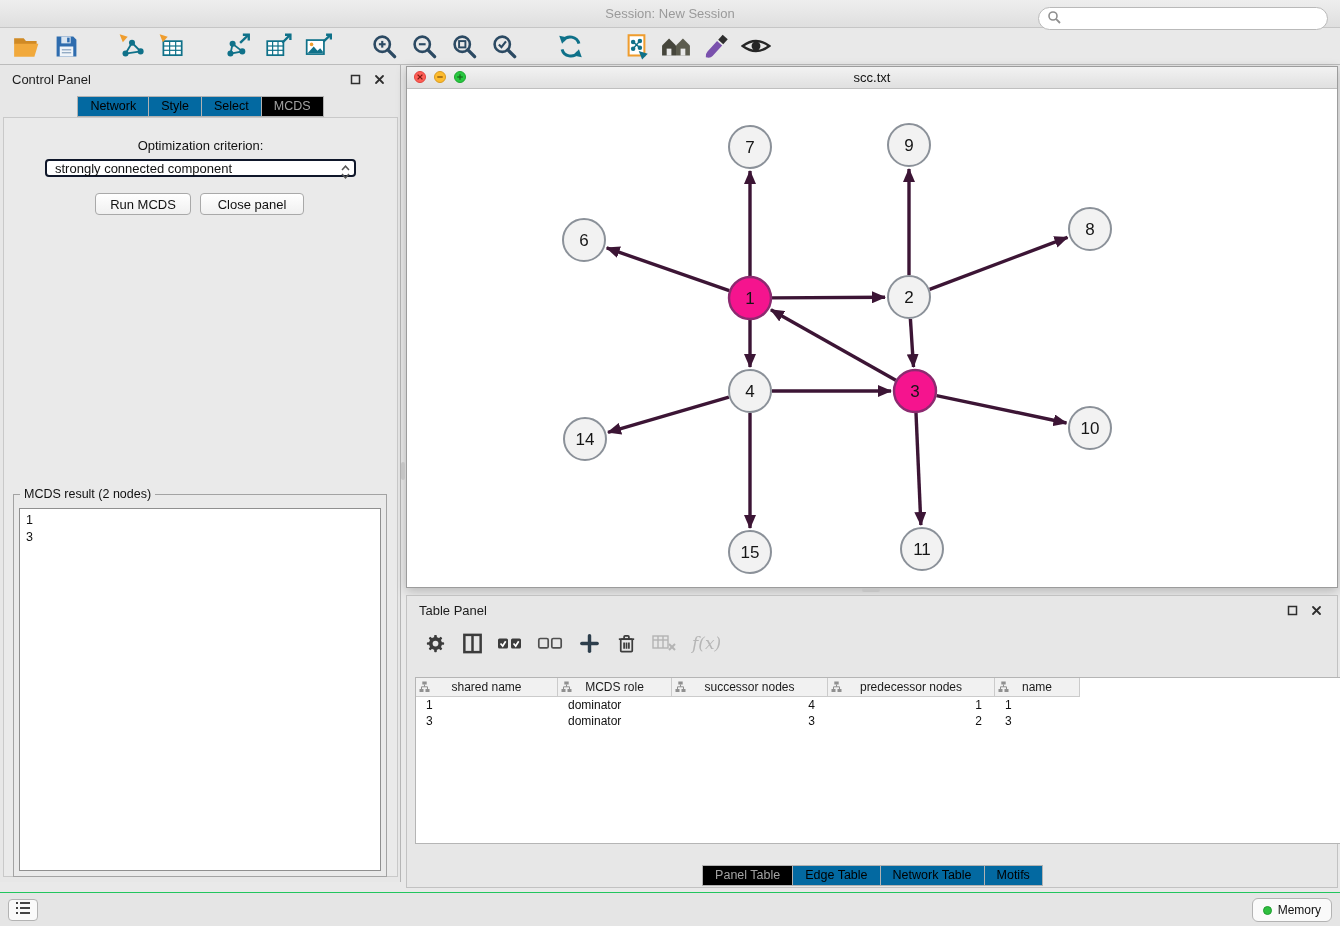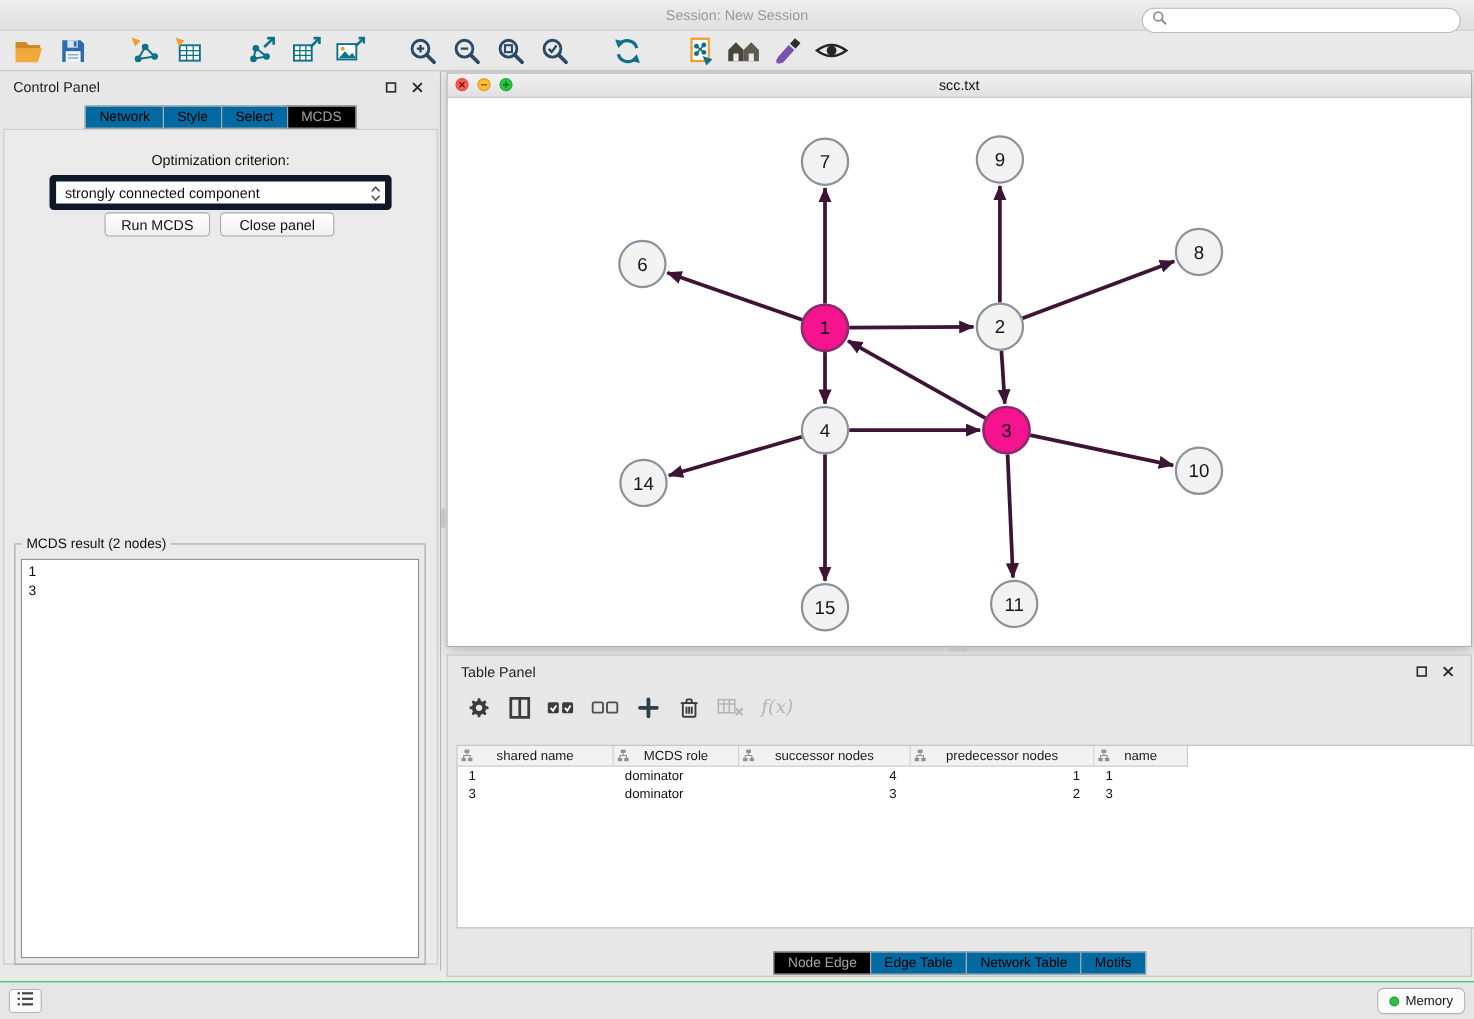--- a/index.html
+++ b/index.html
@@ -17,21 +17,21 @@
   
   .control-panel{position:absolute;left:0;top:65px;width:401px;height:817px;background:#e7e7e7;border-right:1px solid #b5b5b5;}
   .panel-titlebar{position:absolute;left:0;top:0;width:100%;height:28px;display:flex;align-items:center;padding:0 12px;font-size:13px;color:#1c1c1c;}
   .hdr-spacer{flex:1;}
   .win-icon{width:18px;height:18px;display:flex;align-items:center;justify-content:center;margin-left:6px;}
   .cp-tabs{position:absolute;left:0;top:31px;width:100%;display:flex;justify-content:center;z-index:2;}
   .ui-tab{height:21px;line-height:19px;padding:0 12px;font-size:12.5px;background:#0369a1;border:1px solid #b2b2b2;margin-right:-1px;color:#000;}
   .ui-tab.active{background:#000000;color:#a3a3a3;}
   .cp-content{position:absolute;left:3px;top:52px;width:395px;height:760px;background:#eaeaea;border:1px solid #c9c9c9;}
   .opt-label{position:absolute;left:0;top:20px;width:100%;text-align:center;font-size:13px;color:#111;}
-  .criterion-select{position:absolute;left:41px;top:41px;width:311px;height:32px;background:#fff;border:6px solid #0f172a;border-radius:4px;display:flex;align-items:center;padding-left:8px;font-size:13px;color:#111;}
+  .criterion-select{position:absolute;left:41px;top:41px;width:311px;height:18px;background:#fff;border:2px solid #0f172a;border-radius:4px;display:flex;align-items:center;padding-left:8px;font-size:13px;color:#111;}
   .select-stepper{position:absolute;right:4px;top:4px;}
   .cp-btn{position:absolute;top:75px;height:22px;background:linear-gradient(#ffffff,#f0f0f0);border:1px solid #a9a9a9;border-radius:4px;font-size:13px;color:#111;display:flex;align-items:center;justify-content:center;}
   .cp-btn.run{left:91px;width:96px;}
   .cp-btn.close{left:196px;width:104px;}
   .result-group{position:absolute;left:9px;top:376px;width:374px;height:383px;border:1px solid #a3a3a3;}
   .result-legend{position:absolute;left:6px;top:-8px;background:#eaeaea;padding:0 4px;font-size:12.5px;color:#111;}
   .result-inner{position:absolute;left:5px;top:13px;right:5px;bottom:5px;background:#fff;border:1px solid #8f8f8f;padding:3px 6px;font-size:12.5px;color:#111;overflow:hidden;}
   .result-line{line-height:17px;}
 
   
@@ -541,21 +541,21 @@
         <div class="trow">
           <div class="td left" style="width: 142px;">3</div>
           <div class="td left" style="width: 114px;">dominator</div>
           <div class="td right" style="width: 156px;">3</div>
           <div class="td right" style="width: 167px;">2</div>
           <div class="td left" style="width: 85px;">3</div>
         </div>
       </div>
   </div>
   <div class="tp-tabs" id="tp-tabs">
-      <div class="ui-tab active">Node Edge</div>
+      <div class="ui-tab active">Panel Table</div>
       <div class="ui-tab">Edge Table</div>
       <div class="ui-tab">Network Table</div>
       <div class="ui-tab">Motifs</div>
     </div>
 </div>
 
 <div class="statusbar">
   <div class="sb-btn">
     <span><svg width="16" height="14" viewBox="0 0 16 14">
           <g fill="#444">

